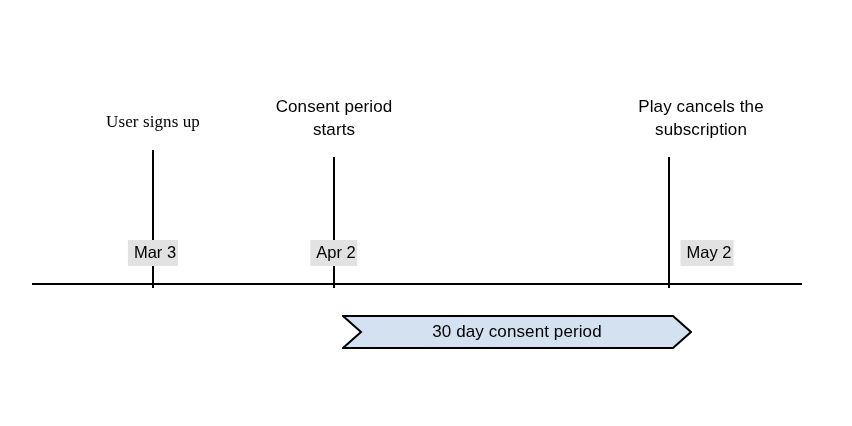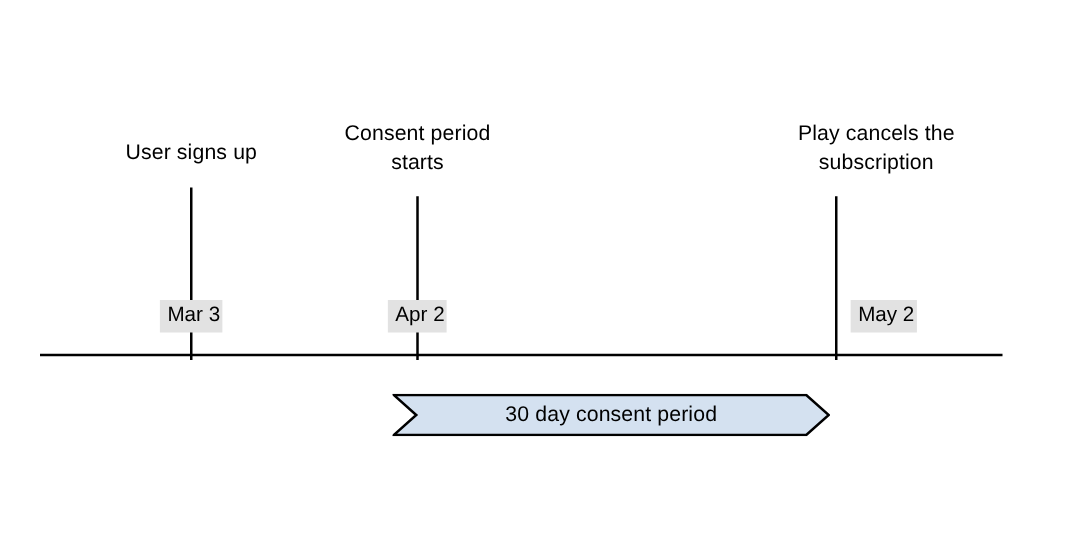--- a/index.html
+++ b/index.html
@@ -97,39 +97,39 @@
   }
 </style>
 </head>
 <body>
 
 <div id="diagram">
 
   <div class="axis-line" style="left: 32px; width: 770px; top: 283px; background: rgb(0, 0, 0);"></div>
 
   <div class="event" id="event-0" style="left:153px;">
-    <div class="event-label" style="top:110px;">User signs up</div>
+    <div class="event-label" style="top:110px;font-family:Liberation Serif, serif;">User signs up</div>
     <div class="tick-line" style="top:150px; height:138px;"></div>
     <div class="date-chip" style="top: 240px; background: rgb(226, 226, 226);">Mar 3</div>
   </div>
 
   <div class="event" id="event-1" style="left:334px;">
     <div class="event-label" style="top:95px;">Consent period
 starts</div>
     <div class="tick-line" style="top:157px; height:131px;"></div>
     <div class="date-chip" style="top: 240px; background: rgb(226, 226, 226); text-align: right;">Apr 2</div>
   </div>
 
   <div class="event" id="event-2" style="left:669px;">
     <div class="event-label" style="top:95px;margin-left:32px;">Play cancels the
 subscription</div>
     <div class="tick-line" style="top:157px; height:131px;"></div>
     <div class="date-chip" style="top: 240px; background: rgb(226, 226, 226); margin-left: 38px;">May 2</div>
   </div>
 
-  <div class="banner-wrap" style="left: 314px; top: 315px; width: 350px; height: 34px;">
+  <div class="banner-wrap" style="left: 342px; top: 315px; width: 350px; height: 34px;">
     <svg viewBox="0 0 350 34" preserveAspectRatio="none" style="width: 350px; height: 34px;">
       <polygon id="banner-poly" points="1,1 331,1 349,17 331,33 1,33 19,17" fill="#d4e1f0" stroke="#000000" stroke-width="2" stroke-linejoin="miter"></polygon>
     </svg>
     <div class="banner-text" style="width: 350px; height: 34px;">30 day consent period</div>
   </div>
 
 </div>
 
 </body></html>

